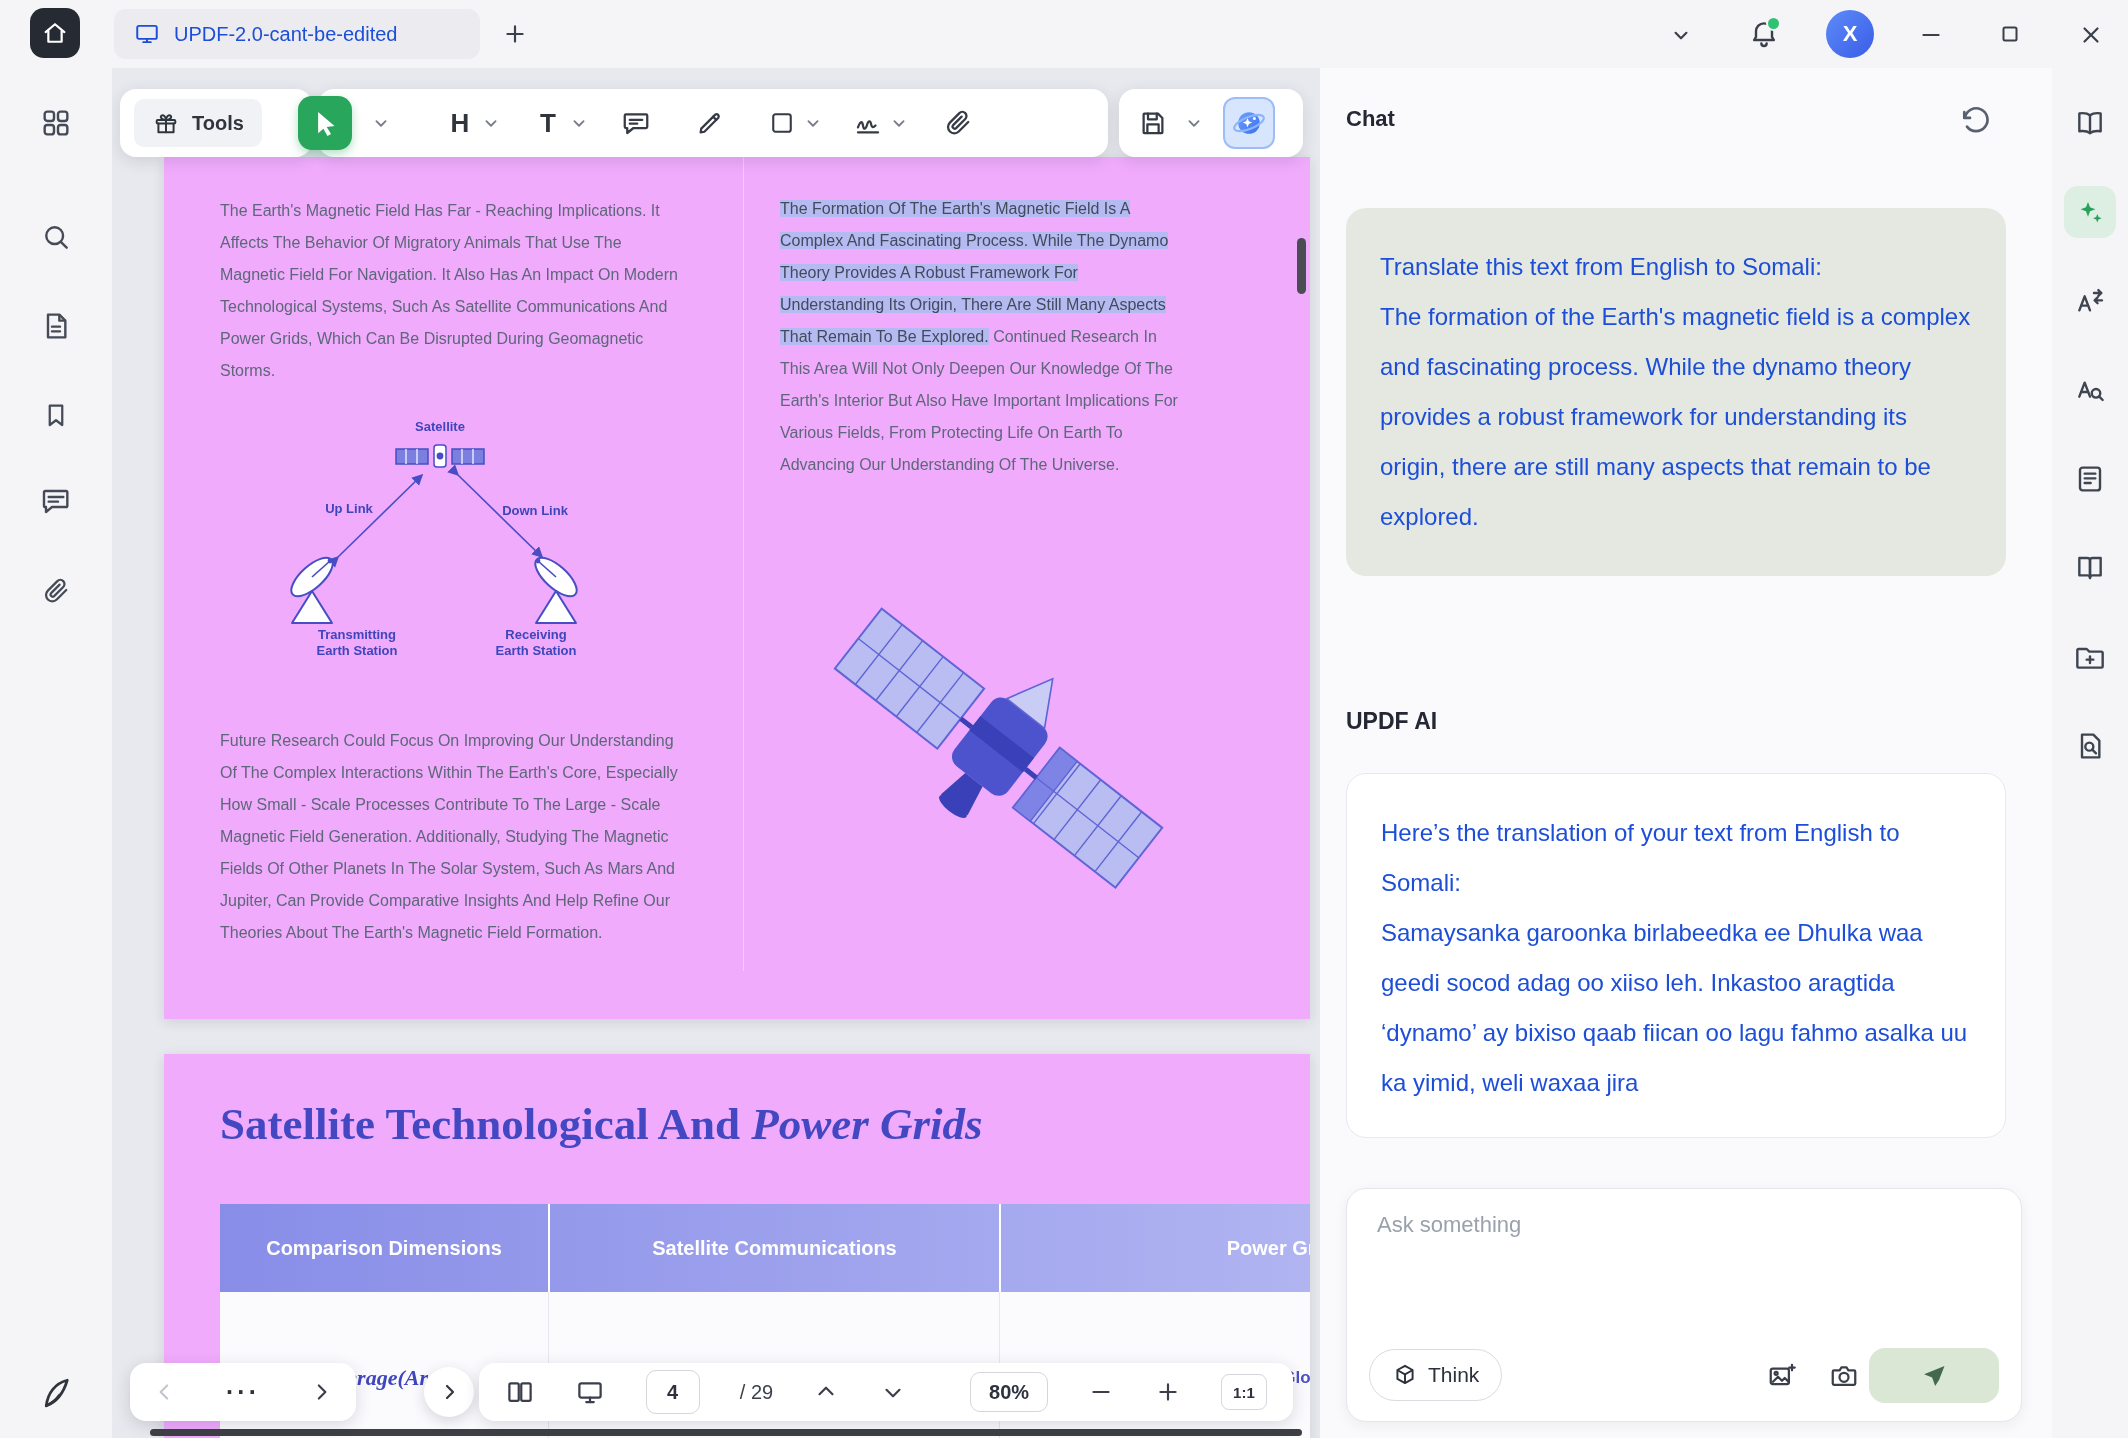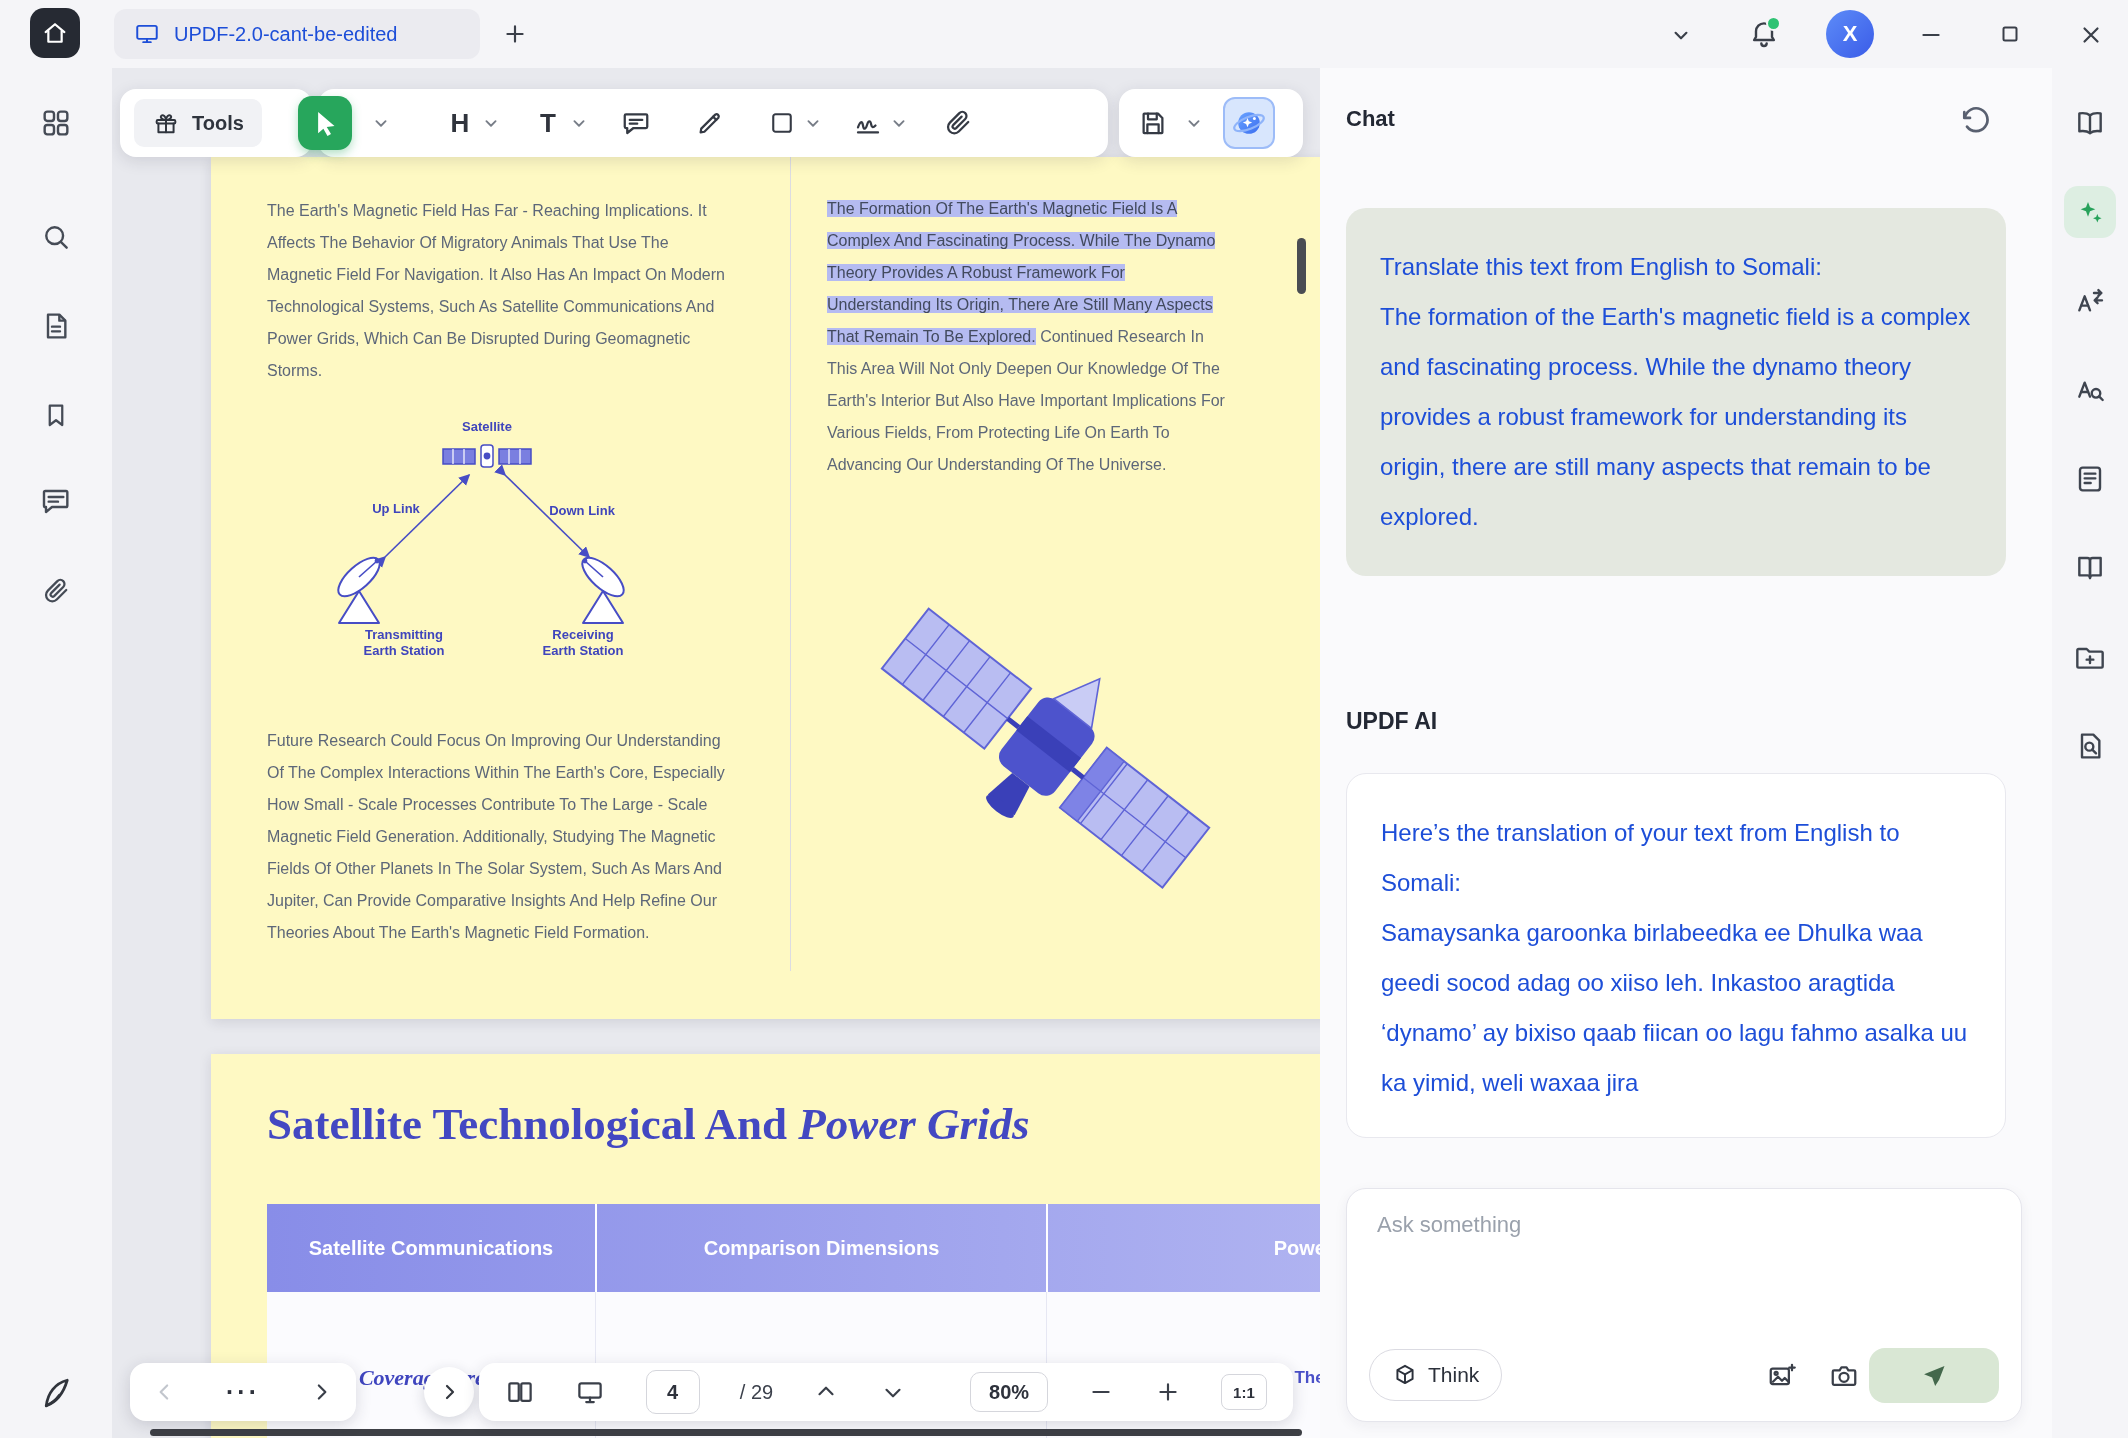--- a/index.html
+++ b/index.html
@@ -22,21 +22,21 @@
   .bell-dot{position:absolute;right:-1px;top:-2px;width:11px;height:11px;border-radius:50%;
             background:#2ec273;border:2px solid #f5f5f8;}
 
   
   .left-rail{left:0;top:68px;width:112px;height:1370px;}
   .rail-btn{left:32px;width:48px;height:48px;display:flex;align-items:center;justify-content:center;
             color:#454b56;cursor:pointer;}
 
   
   .canvas{left:112px;top:68px;width:1208px;height:1370px;background:#e8e9ee;overflow:hidden;}
-  .page{background:#fef9c3;box-shadow:0 3px 12px rgba(30,34,55,.12);margin-left:47px;}
+  .page{background:#f0abfc;box-shadow:0 3px 12px rgba(30,34,55,.12);}
   .page1{left:52px;top:89px;width:1146px;height:862px;}
   .page2{left:52px;top:986px;width:1146px;height:520px;overflow:hidden;}
   .pdf-p{margin:0;font-size:16px;line-height:32px;color:#5d6779;}
   .hl{background:#b5bbf1;color:#424a5e;box-decoration-break:clone;-webkit-box-decoration-break:clone;}
   .col-divider{left:579px;top:0;width:1px;height:814px;background:#dcdce2;}
 
   
   .diagram-label{position:absolute;font-size:13px;font-weight:700;color:#3f45bc;text-align:center;
                  white-space:pre-line;line-height:16px;}
 
@@ -293,22 +293,22 @@
             <ellipse cx="0" cy="78" rx="17" ry="6" fill="#3a40b8"></ellipse>
           </g>
         </svg>
       </div>
     </div>
 
     <div class="abs page page2">
       <div class="abs p2-title" style="left:56px;top:44px;"><span>Satellite Technological And </span><span class="it">Power Grids</span></div>
       <div class="abs tbl">
         <div class="tbl-head">
+          <div>Comparison Dimensions</div>
           <div>Satellite Communications</div>
-          <div>Comparison Dimensions</div>
           <div>Power Grid</div>
         </div>
         <div class="tbl-row">
           <div>Coverage(Area)</div>
           <div>Cover More Than 70% Of The Earth's Surface</div>
           <div>About 80% Of The Global Population</div>
         </div>
       </div>
     </div>
 

